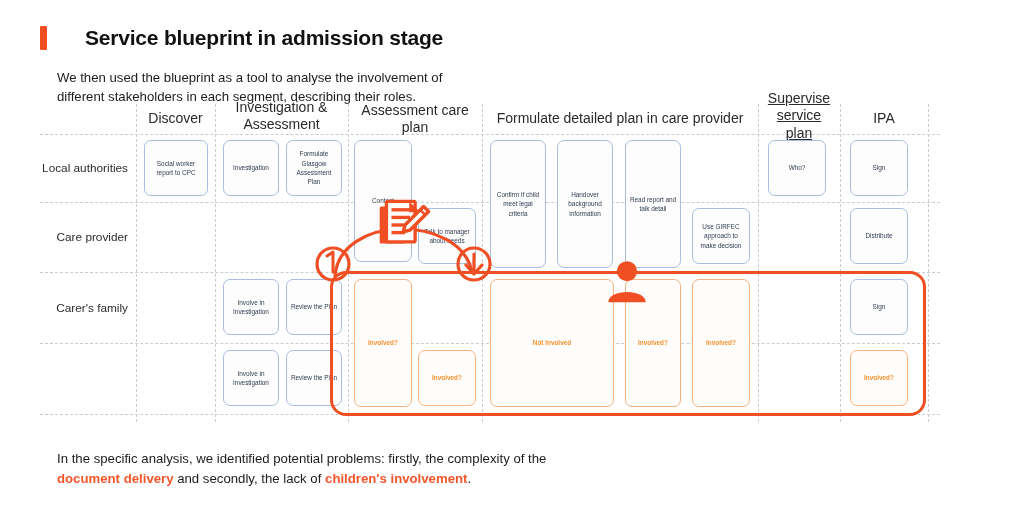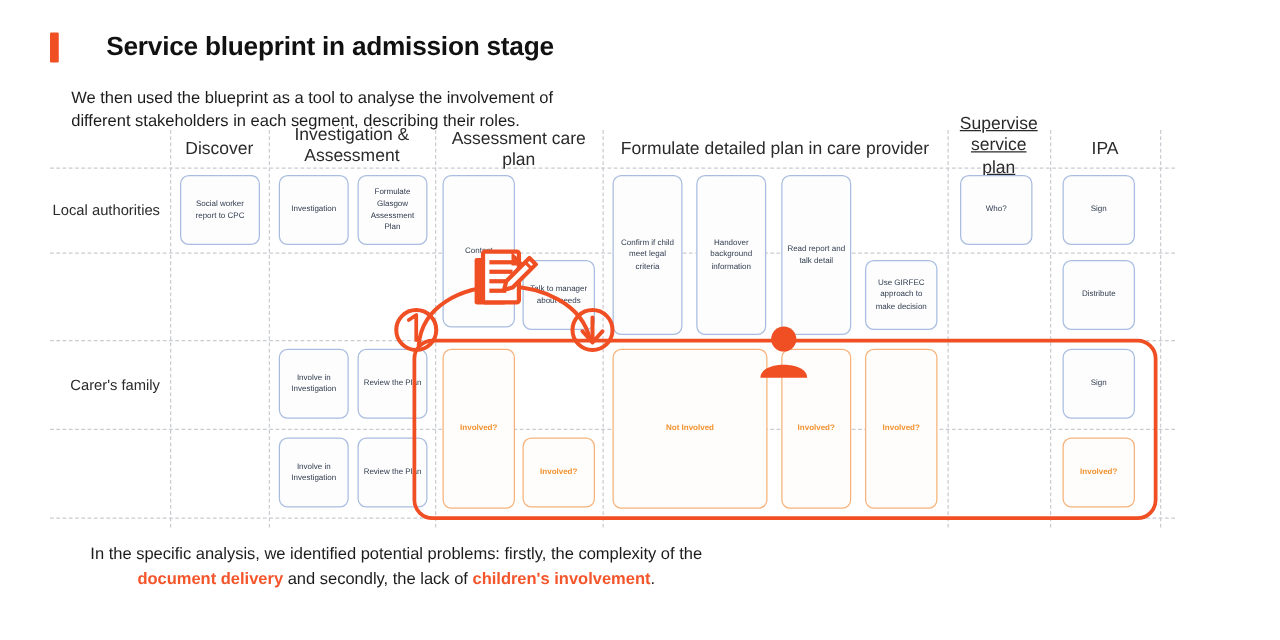--- a/index.html
+++ b/index.html
@@ -13,21 +13,21 @@
   }
   .page{position:relative;width:1024px;height:512px;}
 
   
   .title-row{position:absolute;left:40px;top:26px;display:flex;align-items:center;gap:10px;}
   .accent-bar{width:7px;height:24px;background:#F04E23;border-radius:1px;}
   .title{font-size:21px;font-weight:bold;letter-spacing:-.2px;color:#111;margin-left:28px;}
   .subtitle{position:absolute;left:57px;top:68px;width:420px;font-size:13.2px;line-height:1.45;color:#1c1c1c;}
 
   
-  .caption{position:absolute;left:57px;top:433px;width:520px;font-size:13.2px;line-height:1.5;color:#1c1c1c;text-align:center;}
+  .caption{position:absolute;left:57px;top:449px;width:520px;font-size:13.2px;line-height:1.5;color:#1c1c1c;}
   .hl{color:#F4552B;font-weight:bold;}
 
   
   .grid{position:absolute;left:40px;top:104px;width:900px;height:318px;}
 
   .vline{position:absolute;top:0;bottom:0;width:0;border-left:1px dashed #c9ccd1;}
   .hline{position:absolute;left:0;right:0;height:0;border-top:1px dashed #c9ccd1;}
 
   .colhead{position:absolute;top:0;height:30px;display:flex;align-items:center;justify-content:center;
            text-align:center;font-size:14px;color:#2a2a2a;line-height:1.25;padding:0 4px;box-sizing:border-box;}
@@ -77,20 +77,21 @@
     <div class="hline" style="top:310px;"></div>
 
     <div class="colhead" style="left:96px;width:79px;">Discover</div>
     <div class="colhead" style="left:175px;width:133px;top:-6px;height:36px;">Investigation &amp; Assessment</div>
     <div class="colhead" style="left:308px;width:134px;">Assessment care plan</div>
     <div class="colhead" style="left:442px;width:276px;">Formulate detailed plan in care provider</div>
     <div class="colhead" style="left:718px;width:82px;top:-6px;height:36px;text-decoration:underline;">Supervise service plan</div>
     <div class="colhead" style="left:800px;width:88px;">IPA</div>
 
     <div class="rowlabel" style="top:30px;height:68px;">Local authorities</div>
+    <div class="rowlabel" style="top:98px;height:70px;">Care provider</div>
     <div class="rowlabel" style="top:168px;height:71px;">Carer's family</div>
 
     <div class="card" style="left:104px;top:36px;width:64px;height:56px;">Social worker report to CPC</div>
     <div class="card" style="left:183px;top:36px;width:56px;height:56px;">Investigation</div>
     <div class="card" style="left:246px;top:36px;width:56px;height:56px;">Formulate Glasgow Assessment Plan</div>
 
     <div class="card" style="left:314px;top:36px;width:58px;height:122px;">Contact</div>
 
     <div class="card" style="left:450px;top:36px;width:56px;height:128px;">Confirm if child meet legal criteria</div>
     <div class="card" style="left:517px;top:36px;width:56px;height:128px;">Handover background information</div>

